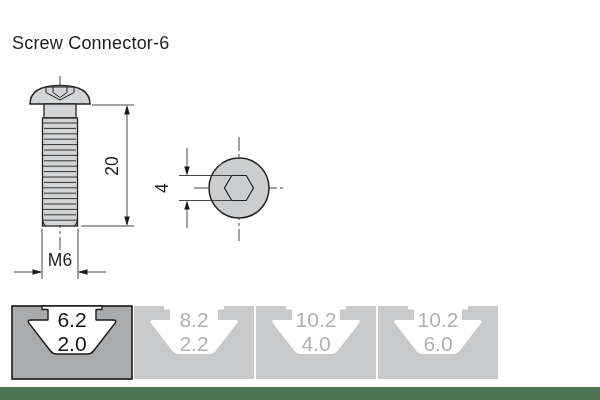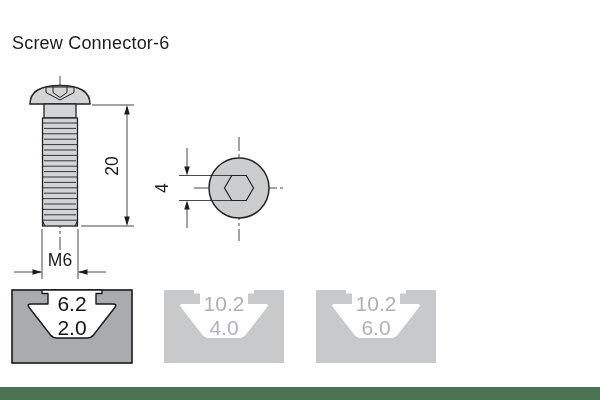--- a/index.html
+++ b/index.html
@@ -6,22 +6,22 @@
   body{
     width:600px;height:400px;position:relative;background:#ffffff;
     font-family:"Liberation Sans",sans-serif;overflow:hidden;
   }
   .page-title{
     position:absolute;left:12px;top:33px;font-size:18px;color:#1c1c1c;
     letter-spacing:0.2px;white-space:nowrap;
   }
   #drawing{position:absolute;left:0;top:0;}
   .thumb-row{
-    position:absolute;left:11px;top:289px;width:578px;height:75px;
-    display:flex;gap:30px;
+    position:absolute;left:11px;top:305px;width:578px;height:75px;
+    display:flex;
   }
   .thumb{width:122px;height:75px;flex:0 0 auto;cursor:pointer;}
   .thumb svg{display:block;}
   .accent-bar{
     position:absolute;left:0;top:387px;width:600px;height:13px;
     background:#4c7453;
   }
   text{font-family:"Liberation Sans",sans-serif;}
   .dim-text{font-size:17.5px;fill:#1c1c1c;}
   .opt-num{font-size:21px;}
@@ -104,20 +104,28 @@
 
   <div class="thumb" title="">
     <svg width="122" height="75" viewBox="0 0 122 75" class="opt-selected">
       <rect class="body-rect" x="1" y="1" width="120" height="73"></rect>
       <path class="cut-path" stroke-linejoin="round" d="M31,1 V4.5 H37 V15 H20 Q15.5,15 18,18.2 L39.5,46 Q41.8,49 46,49 H76 Q80.2,49 82.5,46 L104,18.2 Q106.5,15 102,15 H85 V4.5 H91 V1 Z"></path>
       <text class="opt-num" x="61" y="22" text-anchor="middle">6.2</text>
       <text class="opt-num" x="61" y="46" text-anchor="middle">2.0</text>
     </svg>
   </div>
 
+  <div class="thumb" title="">
+    <svg width="122" height="75" viewBox="0 0 122 75" class="opt-unselected">
+      <rect class="body-rect" x="1" y="1" width="120" height="73"></rect>
+      <path class="cut-path" stroke-linejoin="round" d="M31,1 V4.5 H37 V15 H20 Q15.5,15 18,18.2 L39.5,46 Q41.8,49 46,49 H76 Q80.2,49 82.5,46 L104,18.2 Q106.5,15 102,15 H85 V4.5 H91 V1 Z"></path>
+      <text class="opt-num" x="61" y="22" text-anchor="middle">8.2</text>
+      <text class="opt-num" x="61" y="46" text-anchor="middle">2.2</text>
+    </svg>
+  </div>
 
   <div class="thumb" title="">
     <svg width="122" height="75" viewBox="0 0 122 75" class="opt-unselected">
       <rect class="body-rect" x="1" y="1" width="120" height="73"></rect>
       <path class="cut-path" stroke-linejoin="round" d="M31,1 V4.5 H37 V15 H20 Q15.5,15 18,18.2 L39.5,46 Q41.8,49 46,49 H76 Q80.2,49 82.5,46 L104,18.2 Q106.5,15 102,15 H85 V4.5 H91 V1 Z"></path>
       <text class="opt-num" x="61" y="22" text-anchor="middle">10.2</text>
       <text class="opt-num" x="61" y="46" text-anchor="middle">4.0</text>
     </svg>
   </div>
 

